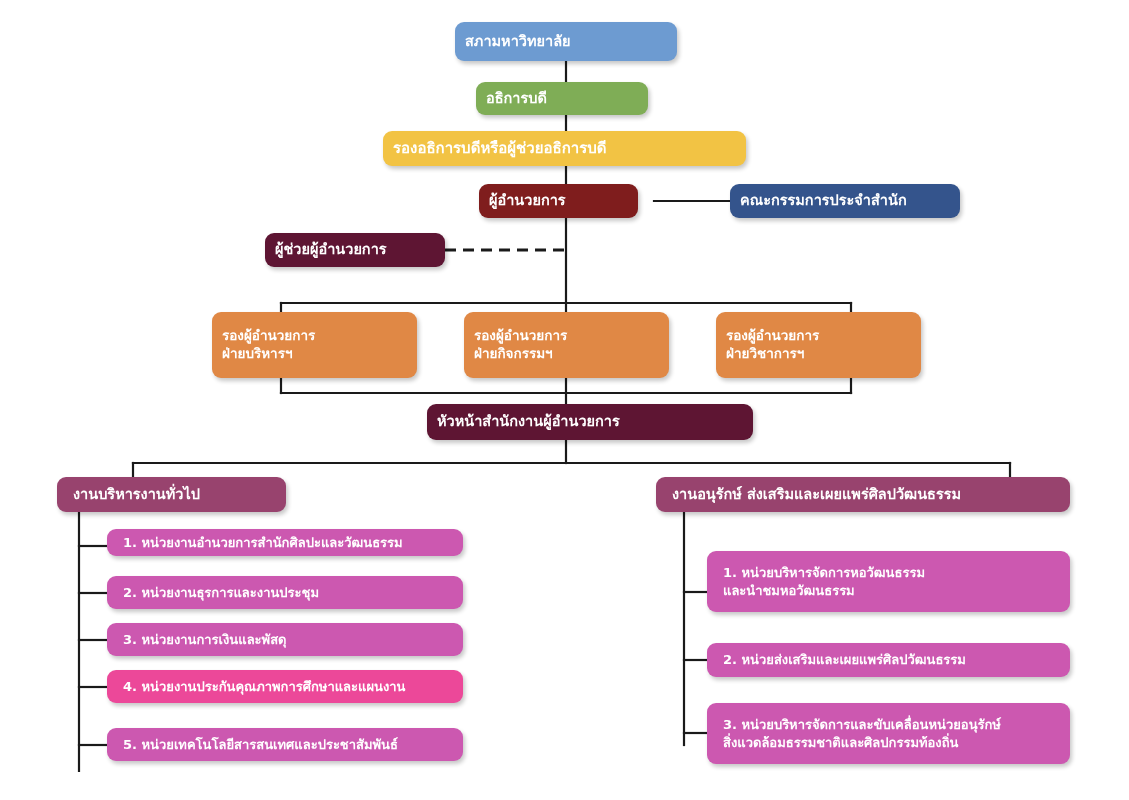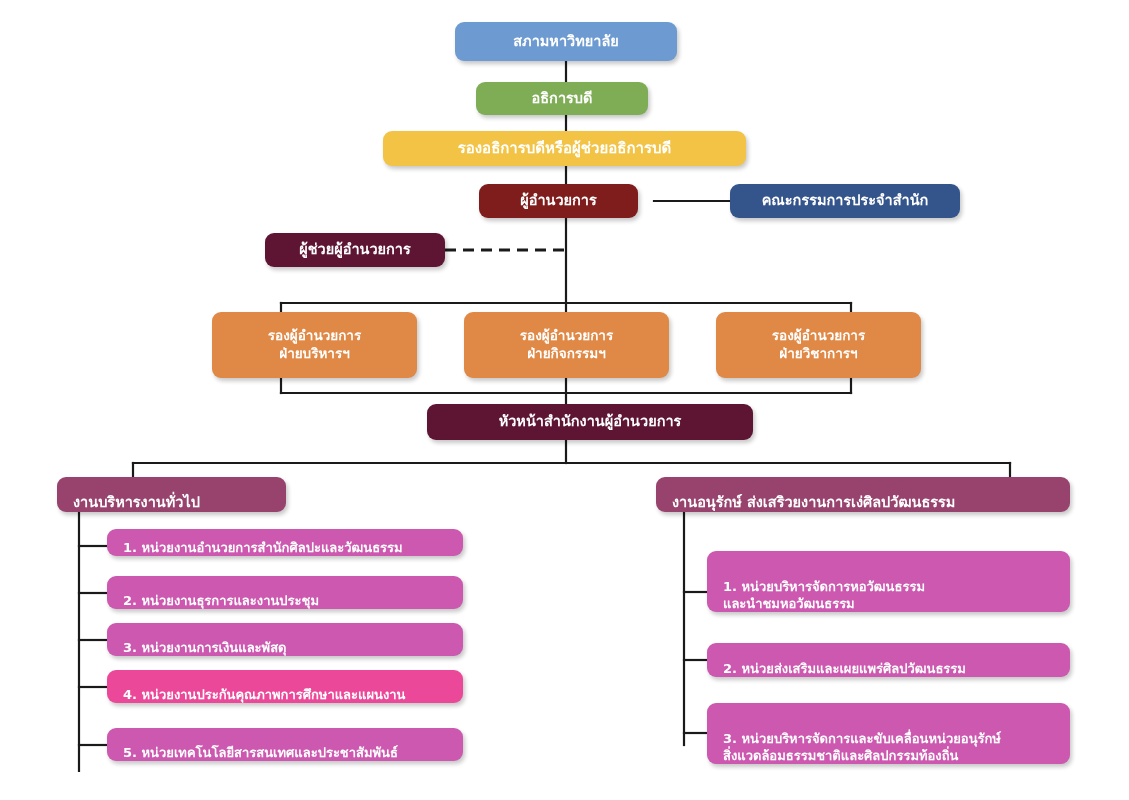--- a/index.html
+++ b/index.html
@@ -38,26 +38,24 @@
     align-items: center;
     border-radius: 9px;
     color: #ffffff;
     font-weight: bold;
     line-height: 1.32;
     text-rendering: optimizeLegibility;
     box-shadow: 2px 3px 4px rgba(0,0,0,0.22);
   }
   .node.center {
     justify-content: center;
-    text-align: center;
   }
   .node.left {
     justify-content: flex-start;
     text-align: left;
-    align-items: flex-end;
   }
   .node .label {
     display: block;
     width: 100%;
     padding: 0 10px;
   }
   .node.left .label {
     padding: 0 12px 0 16px;
   }
 
@@ -173,21 +171,21 @@
 
   <div class="node center t-head" style="left:427px; top:404px; width:326px; height:36px; background:#5e1533;">
     <span class="label">หัวหน้าสำนักงานผู้อำนวยการ</span>
   </div>
 
   <div class="node left t-group" style="left:57px; top:477px; width:229px; height:35px; background:#98436e;">
     <span class="label">งานบริหารงานทั่วไป</span>
   </div>
 
   <div class="node left t-group" style="left:656px; top:477px; width:414px; height:35px; background:#98436e;">
-    <span class="label">งานอนุรักษ์ ส่งเสริวยงานการเง่ศิลปวัฒนธรรม</span>
+    <span class="label">งานอนุรักษ์ ส่งเสริมและเผยแพร่ศิลปวัฒนธรรม</span>
   </div>
 
   <div class="node left t-unit" style="left:107px; top:529px; width:356px; height:27px; background:#cc58b0;">
     <span class="label">1. หน่วยงานอำนวยการสำนักศิลปะและวัฒนธรรม</span>
   </div>
 
   <div class="node left t-unit" style="left:107px; top:576px; width:356px; height:33px; background:#cc58b0;">
     <span class="label">2. หน่วยงานธุรการและงานประชุม</span>
   </div>
 

